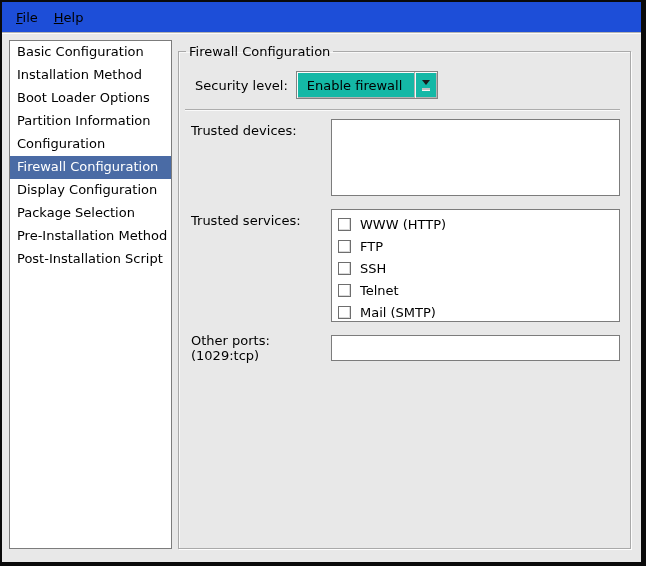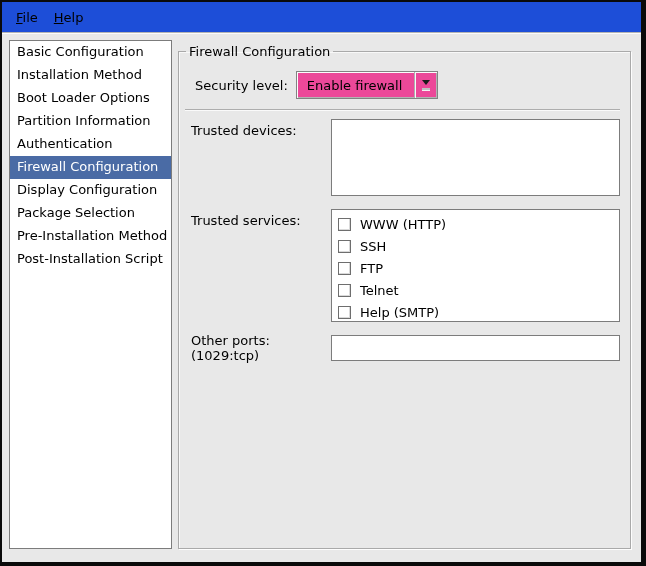--- a/index.html
+++ b/index.html
@@ -77,21 +77,21 @@
     padding-left: 6px;
   }
   .row.top-align .label-col { padding-top: 4px; }
   .field-col { flex: 1 1 auto; margin-right: 2px; }
   
   .combo-row { margin: 6px 0 10px 4px; }
   .combo-label { padding-left: 6px; margin-right: 8px; }
   .combo {
     display: inline-flex; align-items: center;
     height: 28px;
-    background: #ec4899;
+    background: #14b8a6;
     border: 1px solid #828282;
     box-shadow: inset 1px 1px 0 #fcfcfc, inset -1px -1px 0 #b3b3b3;
     cursor: default;
   }
   .combo-value { padding: 0 12px 0 10px; }
   .combo-arrow-box {
     height: 100%;
     border-left: 1px solid #aeaeae;
     box-shadow: inset 1px 0 0 #f8f8f8;
     display: flex; flex-direction: column; align-items: center; justify-content: center;
@@ -157,21 +157,21 @@
   </div>
   <div class="hsep"></div>
 
   <div class="main">
 
     <div class="sidebar">
       <div class="list-item">Basic Configuration</div>
       <div class="list-item">Installation Method</div>
       <div class="list-item">Boot Loader Options</div>
       <div class="list-item">Partition Information</div>
-      <div class="list-item">Authentication</div>
+      <div class="list-item">Configuration</div>
       <div class="list-item selected">Firewall Configuration</div>
       <div class="list-item">Display Configuration</div>
       <div class="list-item">Package Selection</div>
       <div class="list-item">Pre-Installation Method</div>
       <div class="list-item">Post-Installation Script</div>
     </div>
 
     <fieldset class="frame">
       <legend>Firewall Configuration</legend>
 
@@ -200,33 +200,33 @@
       <div class="row top-align">
         <div class="label-col">Trusted services:</div>
         <div class="field-col">
           <div class="sunken services-box">
             <div class="check-row">
               <span class="checkbox"></span>
               <span>WWW (HTTP)</span>
             </div>
             <div class="check-row">
               <span class="checkbox"></span>
+              <span>FTP</span>
+            </div>
+            <div class="check-row">
+              <span class="checkbox"></span>
               <span>SSH</span>
             </div>
             <div class="check-row">
               <span class="checkbox"></span>
-              <span>FTP</span>
-            </div>
-            <div class="check-row">
-              <span class="checkbox"></span>
               <span>Telnet</span>
             </div>
             <div class="check-row">
               <span class="checkbox"></span>
-              <span>Help (SMTP)</span>
+              <span>Mail (SMTP)</span>
             </div>
           </div>
         </div>
       </div>
 
       <div class="gap11"></div>
 
       <div class="row">
         <div class="label-col">Other ports: (1029:tcp)</div>
         <div class="field-col">

